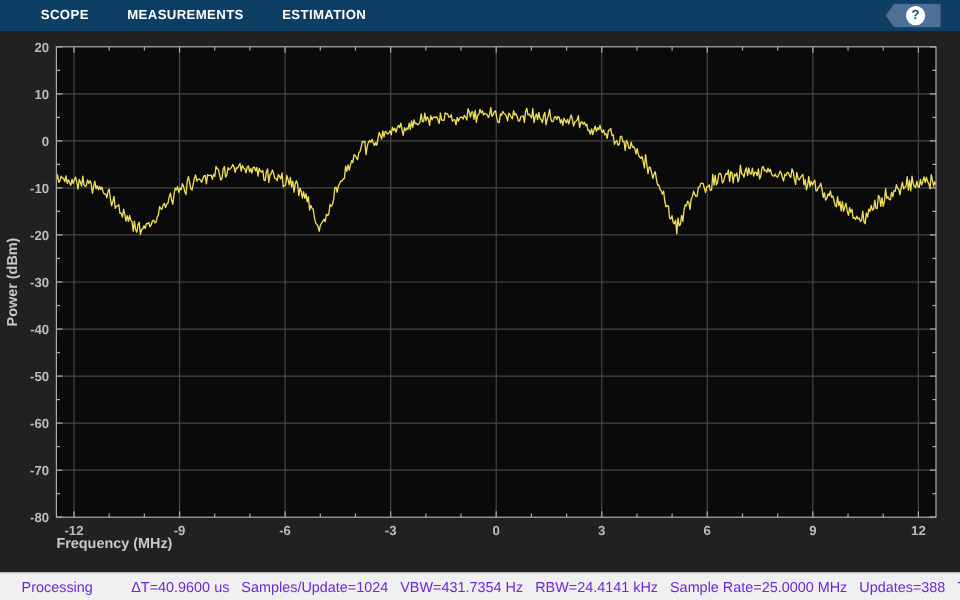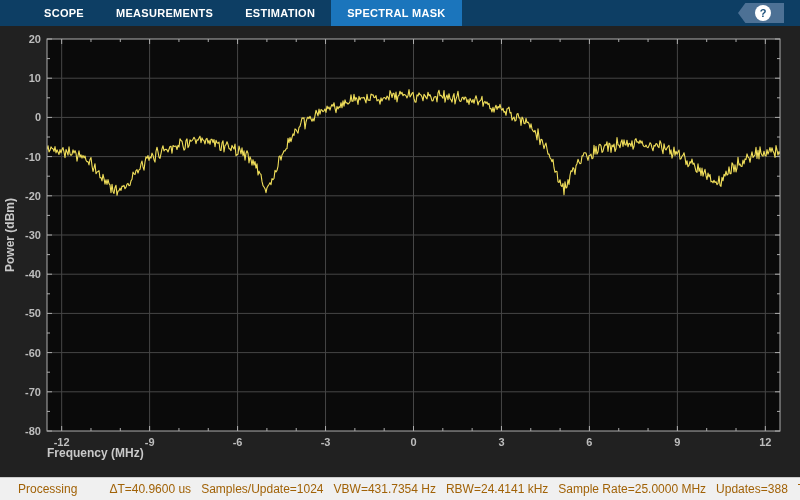--- a/index.html
+++ b/index.html
@@ -1,21 +1,21 @@
 <!DOCTYPE html>
 <html><head>
 <meta charset="utf-8">
 <style>
   html,body{margin:0;padding:0;background:#000;}
   .app{position:relative;width:800px;height:500px;overflow:hidden;
        font-family:"Liberation Sans",sans-serif;background:#212121;}
 
   
   .toolbar{position:absolute;top:0;left:0;right:0;height:26px;
-           background:#0d3e64;display:flex;align-items:stretch;padding-left:28px;}
+           background:#0d3e64;display:flex;align-items:stretch;padding-left:18px;}
   .tab{display:flex;align-items:center;padding:0 16px;color:#ffffff;
        font-size:11px;font-weight:bold;letter-spacing:.3px;cursor:pointer;white-space:nowrap;}
   .tab.active{background:#1b75bc;}
   .help-wrap{position:absolute;right:16px;top:3px;width:46px;height:20px;
              background:#4d7195;display:flex;align-items:center;justify-content:flex-end;
              padding-right:3px;box-sizing:border-box;
              clip-path:polygon(16% 0,100% 0,100% 100%,16% 100%,0 50%);cursor:pointer;}
   .help-circle{width:16px;height:16px;border-radius:50%;background:#ffffff;color:#1a4f7a;
                font-size:11px;font-weight:bold;display:flex;align-items:center;justify-content:center;
                margin-right:10px;}
@@ -25,35 +25,34 @@
   .figure svg{position:absolute;top:0;left:0;}
   .tick-label{fill:#bdbdbd;font-family:"Liberation Sans",sans-serif;font-size:11px;font-weight:bold;}
   .xlabel{position:absolute;left:47px;width:733px;top:420px;text-align:left;
           color:#c9c9c9;font-size:12px;font-weight:bold;}
   .ylabel{position:absolute;left:10px;top:209px;transform:translate(-50%,-50%) rotate(-90deg);
           white-space:nowrap;color:#c9c9c9;font-size:12px;font-weight:bold;}
 
   
   .statusbar{position:absolute;left:0;right:0;bottom:0;height:23px;background:#f0f0f0;
              border-top:1px solid #cccccc;box-sizing:border-box;display:flex;align-items:center;
-             padding-left:18px;font-size:12px;color:#a16207;white-space:nowrap;overflow:hidden;}
+             padding-left:18px;font-size:12px;color:#6d28d9;white-space:nowrap;overflow:hidden;}
   .status-state{margin-right:32px;}
   .status-item{margin-right:10px;margin-top:32px;}
 </style>
 </head>
 <body>
 
 <div class="app">
 
   <div class="toolbar">
 
     <div class="tab">SCOPE</div>
       <div class="tab">MEASUREMENTS</div>
       <div class="tab">ESTIMATION</div>
-      <div class="tab active">SPECTRAL MASK</div>
       <div class="help-wrap">
       <span class="help-circle">?</span>
     </div>
   </div>
 
   <div class="figure">
     <svg id="plot-svg" width="800" height="451">
         <rect x="47" y="13" width="733" height="392" fill="#0a0a0a"></rect>
         <line x1="61.66" y1="13" x2="61.66" y2="405" stroke="#464646"></line>
         <line x1="149.62" y1="13" x2="149.62" y2="405" stroke="#464646"></line>

